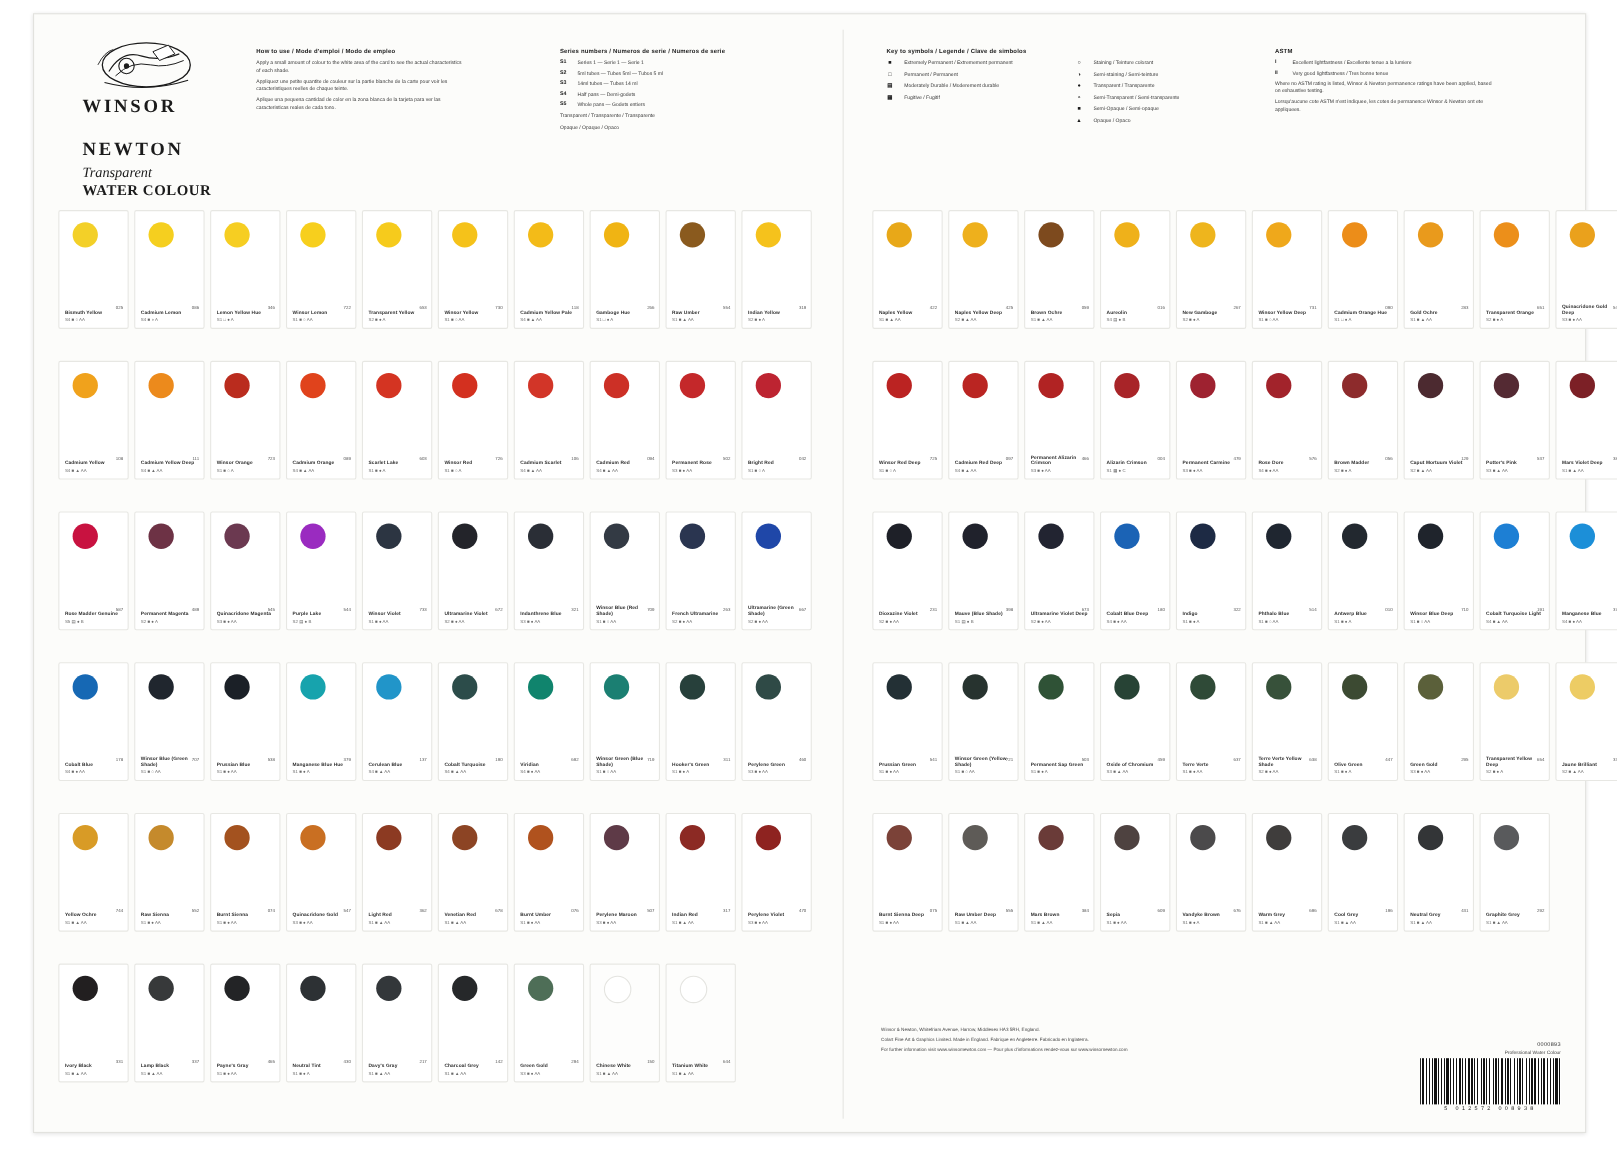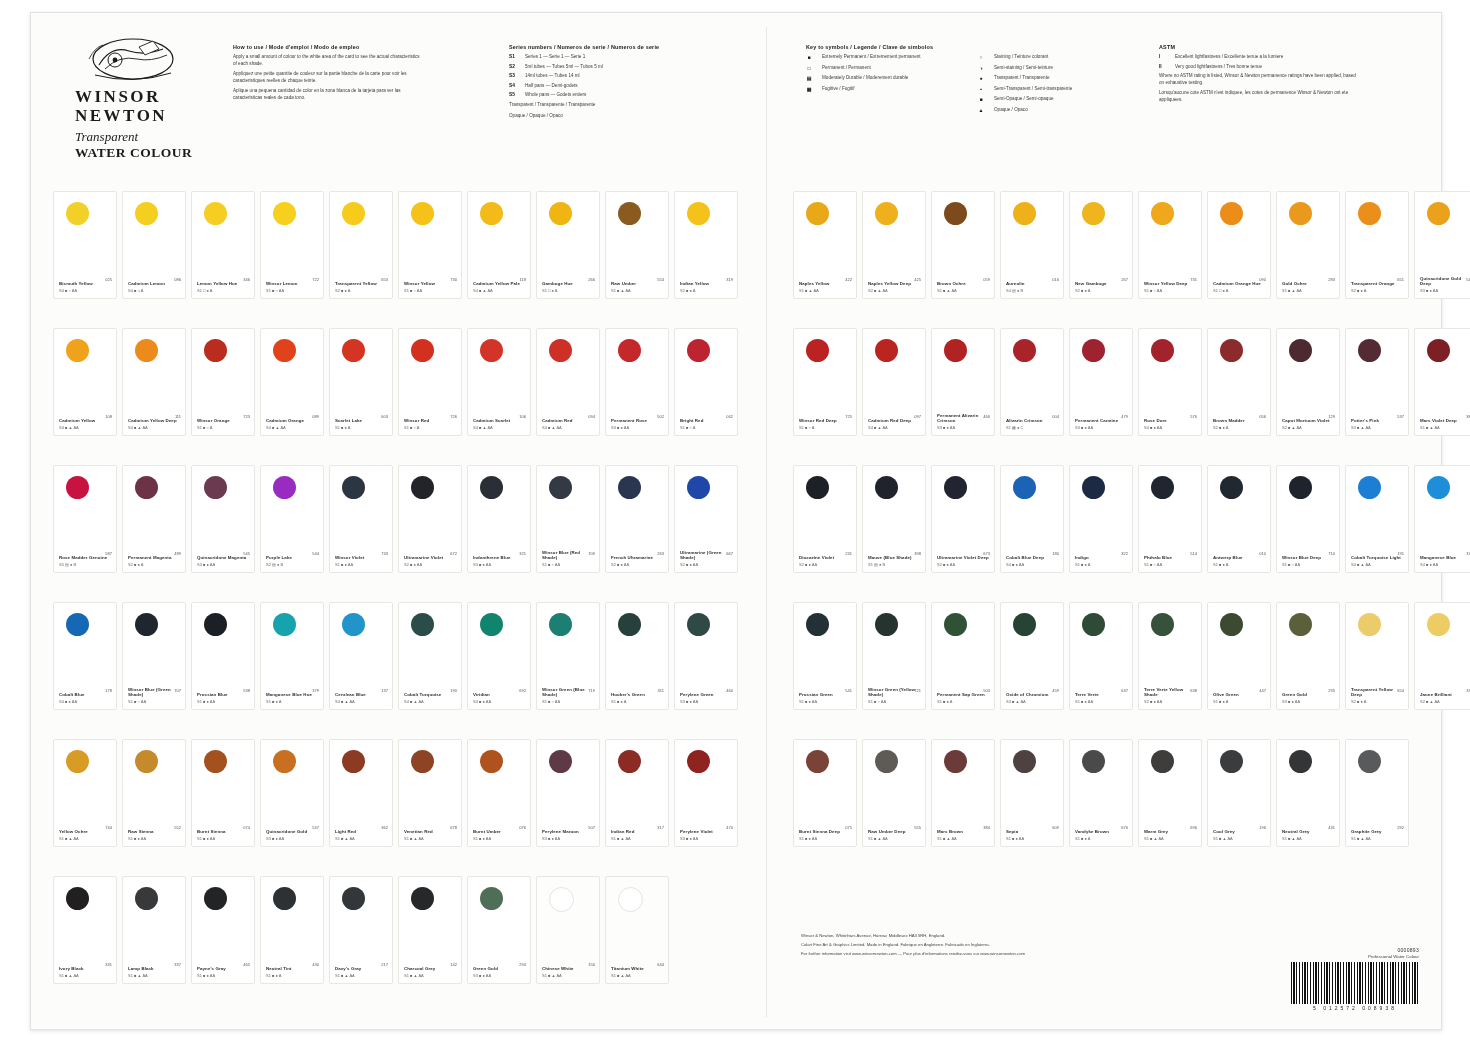--- a/index.html
+++ b/index.html
@@ -49,21 +49,21 @@
   .brand-logo svg { display: block; }
   .brand-name1, .brand-name2 {
     font-family: "Liberation Serif", serif;
     font-weight: bold;
     letter-spacing: 2.5px;
     font-size: 17px;
     color: #1b1b1b;
     line-height: 19px;
     margin-left: 14px;
   }
-  .brand-name2 { margin-left: 14px; }
+  .brand-name2 { margin-left: 14px; margin-top: 20px; }
   .brand-sub1 {
     font-family: "Liberation Serif", serif;
     font-style: italic;
     font-size: 13px;
     color: #1b1b1b;
     margin-left: 14px;
     margin-top: 4px;
   }
   .brand-sub2 {
     font-family: "Liberation Serif", serif;

